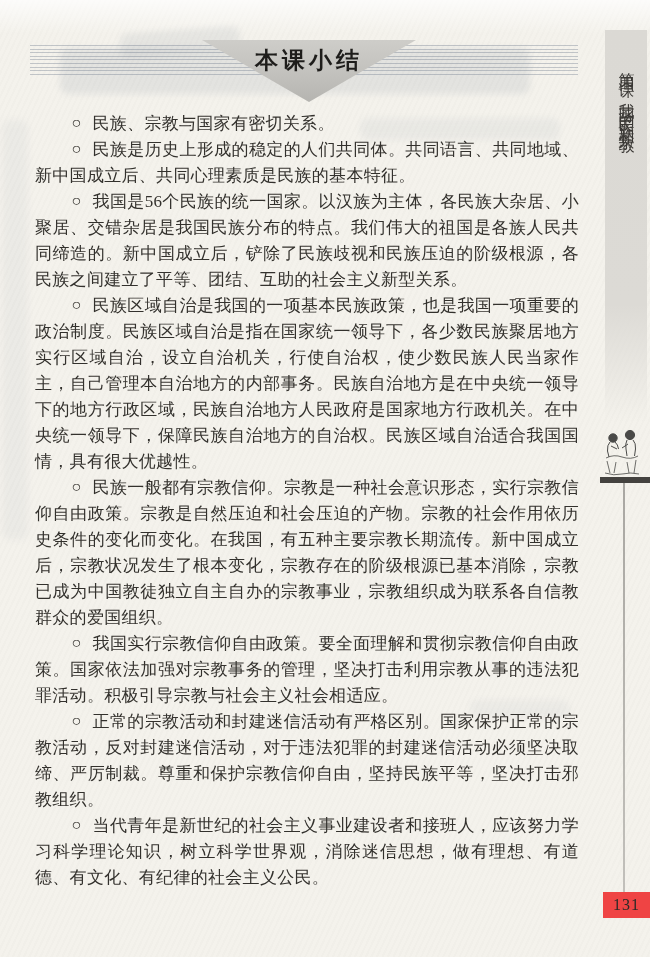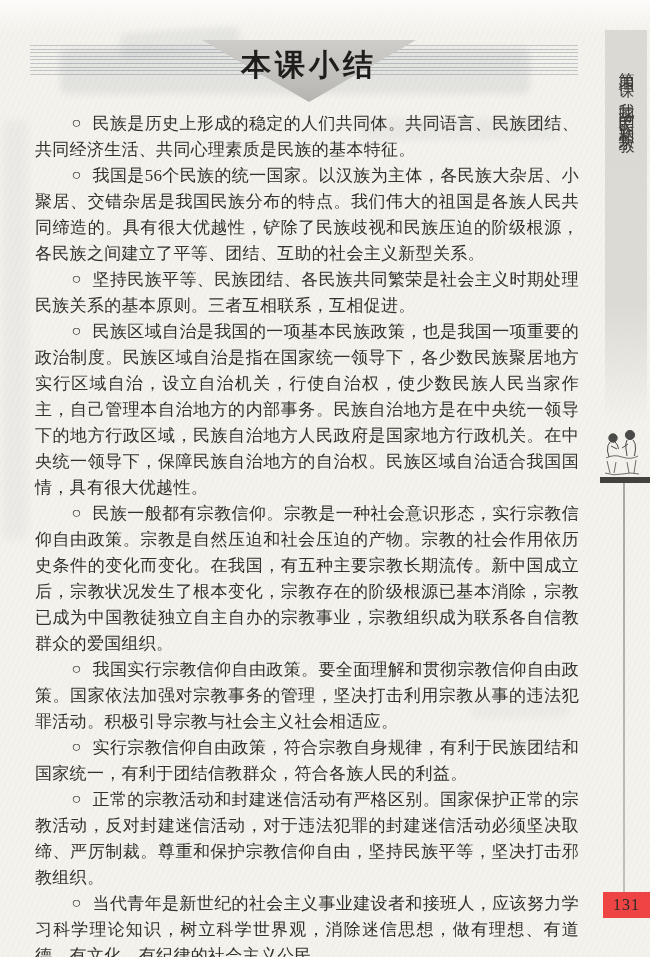--- a/index.html
+++ b/index.html
@@ -30,21 +30,21 @@
       rgba(110,122,140,.38) 0 1px, rgba(0,0,0,0) 1px 3.6px);
   }
   
   .banner-triangle{
     position:absolute;left:202px;top:40px;width:214px;height:62px;
     clip-path:polygon(0 0,100% 0,50% 100%);
     background:linear-gradient(180deg,#cecdc9 0%,#c2c1bd 55%,#b5b4b0 100%);
   }
   .banner-title{
     position:absolute;left:202px;top:45px;width:214px;
-    text-align:center;font-size:30px;font-weight:bold;color:#1e1d1b;
+    text-align:center;font-size:23px;font-weight:bold;color:#1e1d1b;
     letter-spacing:4px;
   }
 
   
   .content{
     position:absolute;left:35px;top:111px;width:544px;color:#33312d;
   }
   .content p{
     margin:0;font-size:17px;line-height:26px;letter-spacing:.3px;
     text-align:justify;text-indent:2.15em;
@@ -86,27 +86,26 @@
 <div class="bleed b2"></div>
 <div class="bleed b3"></div>
 <div class="bleed b4"></div>
 <div class="bleed b5"></div>
 
 <div class="ruled-lines"></div>
 <div class="banner-triangle"></div>
 <div class="banner-title">本课小结</div>
 
 <div class="content">
-  <p><span class="bullet">○</span><span>民族是历史上形成的稳定的人们共同体。共同语言、民族团结、共同经济生活、共同心理素质是民族的基本特征。</span></p>
-  <p><span class="bullet">○</span><span>我国是56个民族的统一国家。以汉族为主体，各民族大杂居、小聚居、交错杂居是我国民族分布的特点。我们伟大的祖国是各族人民共同缔造的。具有很大优越性，铲除了民族歧视和民族压迫的阶级根源，各民族之间建立了平等、团结、互助的社会主义新型关系。</span></p>
-  <p><span class="bullet">○</span><span>坚持民族平等、民族团结、各民族共同繁荣是社会主义时期处理民族关系的基本原则。三者互相联系，互相促进。</span></p>
+  <p><span class="bullet">○</span><span>民族、宗教与国家有密切关系。</span></p>
+  <p><span class="bullet">○</span><span>民族是历史上形成的稳定的人们共同体。共同语言、共同地域、新中国成立后、共同心理素质是民族的基本特征。</span></p>
+  <p><span class="bullet">○</span><span>我国是56个民族的统一国家。以汉族为主体，各民族大杂居、小聚居、交错杂居是我国民族分布的特点。我们伟大的祖国是各族人民共同缔造的。新中国成立后，铲除了民族歧视和民族压迫的阶级根源，各民族之间建立了平等、团结、互助的社会主义新型关系。</span></p>
   <p><span class="bullet">○</span><span>民族区域自治是我国的一项基本民族政策，也是我国一项重要的政治制度。民族区域自治是指在国家统一领导下，各少数民族聚居地方实行区域自治，设立自治机关，行使自治权，使少数民族人民当家作主，自己管理本自治地方的内部事务。民族自治地方是在中央统一领导下的地方行政区域，民族自治地方人民政府是国家地方行政机关。在中央统一领导下，保障民族自治地方的自治权。民族区域自治适合我国国情，具有很大优越性。</span></p>
   <p><span class="bullet">○</span><span>民族一般都有宗教信仰。宗教是一种社会意识形态，实行宗教信仰自由政策。宗教是自然压迫和社会压迫的产物。宗教的社会作用依历史条件的变化而变化。在我国，有五种主要宗教长期流传。新中国成立后，宗教状况发生了根本变化，宗教存在的阶级根源已基本消除，宗教已成为中国教徒独立自主自办的宗教事业，宗教组织成为联系各自信教群众的爱国组织。</span></p>
   <p><span class="bullet">○</span><span>我国实行宗教信仰自由政策。要全面理解和贯彻宗教信仰自由政策。国家依法加强对宗教事务的管理，坚决打击利用宗教从事的违法犯罪活动。积极引导宗教与社会主义社会相适应。</span></p>
-  <p><span class="bullet">○</span><span>实行宗教信仰自由政策，符合宗教自身规律，有利于民族团结和国家统一，有利于团结信教群众，符合各族人民的利益。</span></p>
   <p><span class="bullet">○</span><span>正常的宗教活动和封建迷信活动有严格区别。国家保护正常的宗教活动，反对封建迷信活动，对于违法犯罪的封建迷信活动必须坚决取缔、严厉制裁。尊重和保护宗教信仰自由，坚持民族平等，坚决打击邪教组织。</span></p>
   <p><span class="bullet">○</span><span>当代青年是新世纪的社会主义事业建设者和接班人，应该努力学习科学理论知识，树立科学世界观，消除迷信思想，做有理想、有道德、有文化、有纪律的社会主义公民。</span></p>
 </div>
 
 <div class="sidebar-strip">
   <div class="sidebar-text">
     <span>第四课</span>
     <span>我国的民族和宗教</span>
   </div>
 </div>

